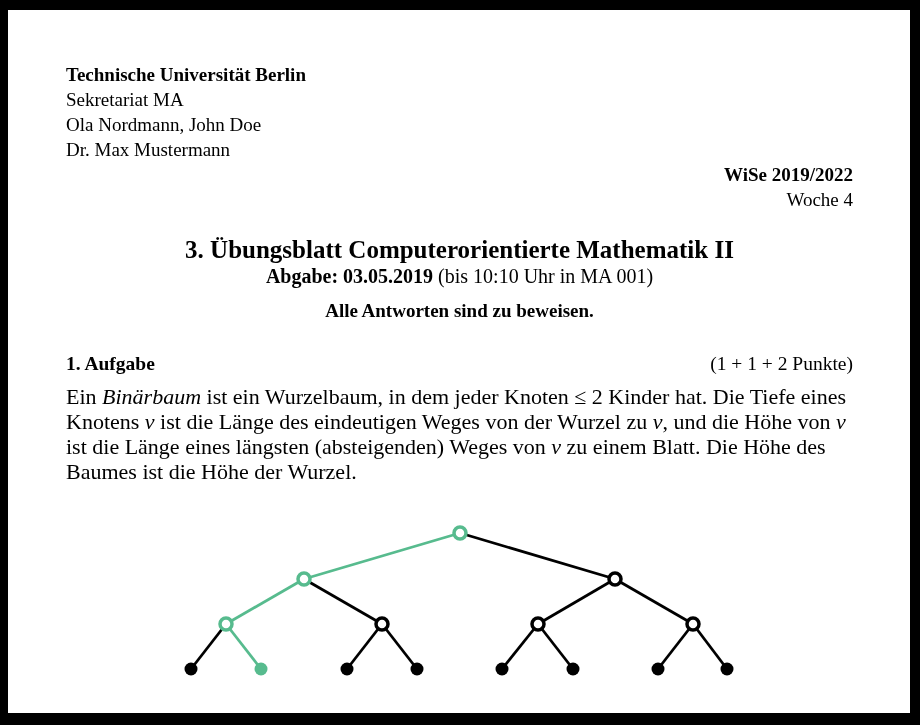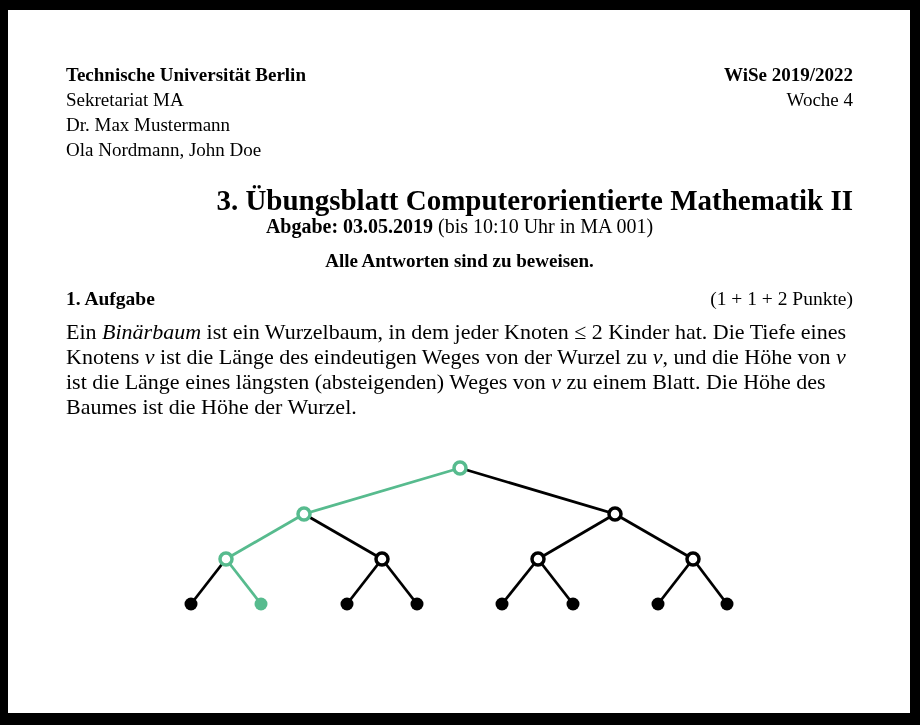--- a/index.html
+++ b/index.html
@@ -24,43 +24,44 @@
     padding: 52px 57px 0 58px;
   }
   .bold { font-weight: bold; }
   .it { font-style: italic; }
 
   .header {
     display: flex;
     justify-content: space-between;
     font-size: 19px;
     line-height: 25px;
+    flex-direction: column;
   }
   .header-right { text-align: right; }
 
   .title {
     margin: 24px 0 0 0;
-    text-align: right;
-    font-size: 29px;
+    text-align: center;
+    font-size: 25px;
     line-height: 28px;
     font-weight: bold;
   }
   .submission {
     text-align: center;
     font-size: 20px;
     line-height: 25px;
   }
   .notice {
     margin-top: 9px;
     text-align: center;
     font-size: 19px;
     line-height: 25px;
   }
   .exercise-row {
-    margin-top: 13px;
+    margin-top: 28px;
     display: flex;
     justify-content: space-between;
     font-size: 19.5px;
     line-height: 25px;
   }
   .body-text {
     margin: 8px 0 0 0;
     font-size: 22px;
     line-height: 25px;
     text-align: left;
@@ -72,22 +73,22 @@
 </head>
 <body>
 
 <div class="page">
   <div class="content">
 
     <div class="header">
       <div class="header-left">
         <div class="bold">Technische Universität Berlin</div>
         <div>Sekretariat MA</div>
+        <div>Ola Nordmann, John Doe</div>
         <div>Dr. Max Mustermann</div>
-        <div>Ola Nordmann, John Doe</div>
       </div>
       <div class="header-right">
         <div class="bold">WiSe 2019/2022</div>
         <div>Woche 4</div>
       </div>
     </div>
 
     <h1 class="title">3. Übungsblatt Computerorientierte Mathematik II</h1>
 
     <div class="submission"><span class="bold">Abgabe: 03.05.2019</span><span> (bis 10:10 Uhr in MA 001)</span></div>

